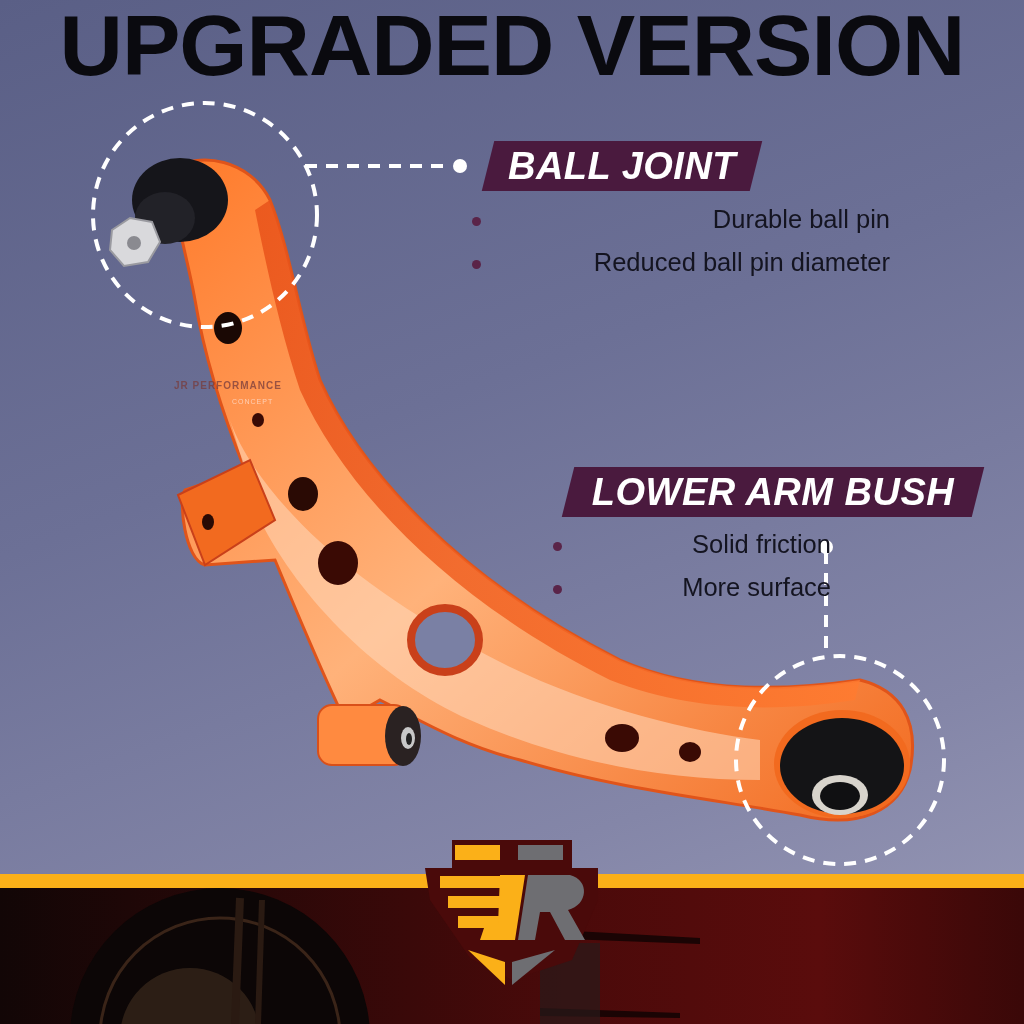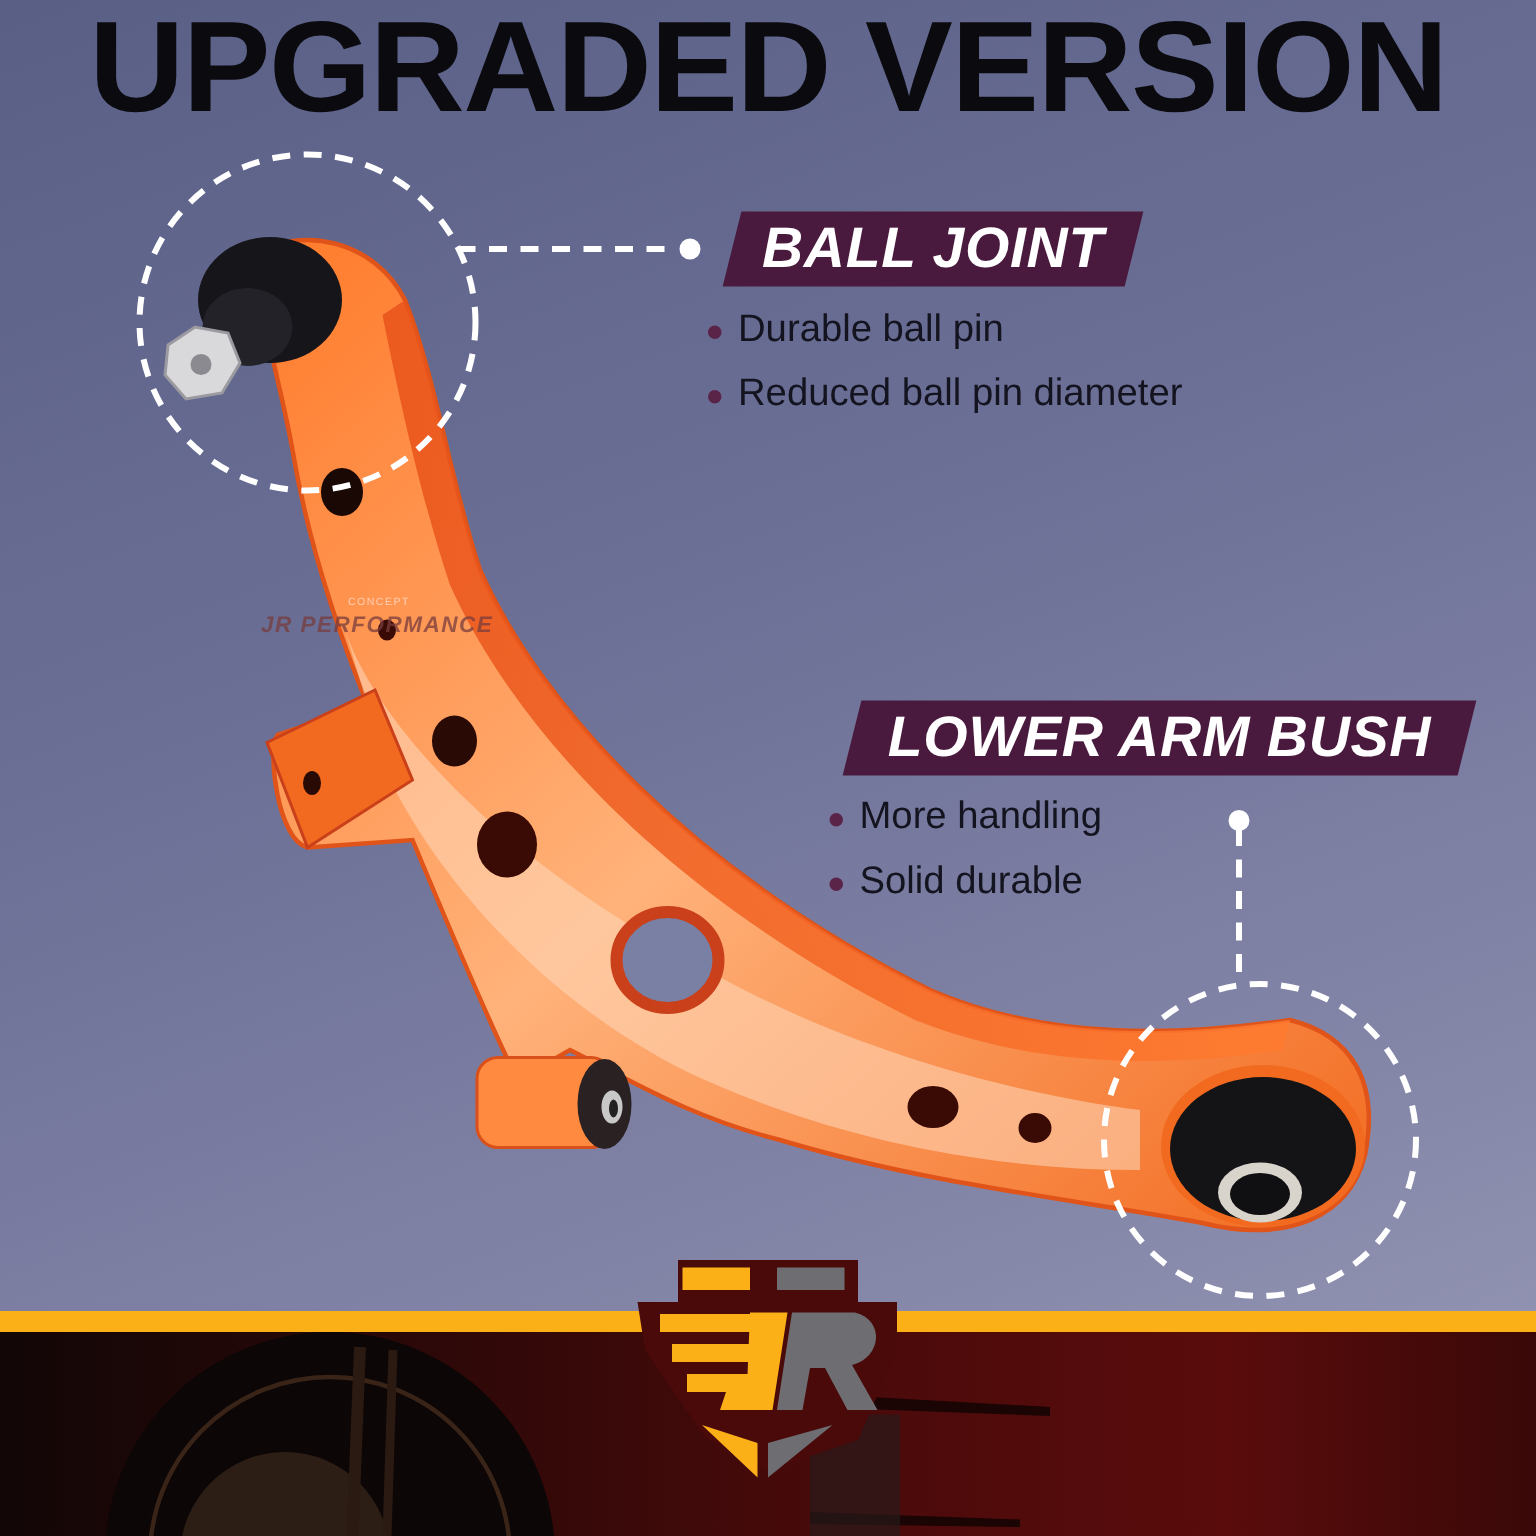--- a/index.html
+++ b/index.html
@@ -5,30 +5,30 @@
   html,body{margin:0;padding:0;}
   body{width:1024px;height:1024px;overflow:hidden;position:relative;
     font-family:"Liberation Sans",sans-serif;
     background:linear-gradient(160deg,#5a5f86 0%,#6c7096 40%,#8486a8 75%,#9a9bb8 100%);}
   .title{position:absolute;left:0;top:-4px;width:1024px;text-align:center;
     font-family:"Liberation Sans",sans-serif;font-weight:900;font-size:86px;
     letter-spacing:-1px;color:#0a0a0f;transform:scaleX(1.02);}
   .ribbon{position:absolute;height:50px;background:#4a1a3e;transform:skewX(-14deg);}
   .ribbon span{display:block;transform:skewX(14deg);color:#fff;font-weight:900;
     font-style:italic;font-size:38px;text-align:center;line-height:50px;letter-spacing:0.5px;}
-  .bullets{position:absolute;list-style:none;margin:0;padding:0;color:#141420;font-size:25.5px;}
+  .bullets{position:absolute;list-style:none;margin:0;padding:0;color:#141420;font-size:25.5px;text-align:right;}
   .bullets li{position:relative;padding-left:22px;margin-bottom:10px;line-height:33px;}
   .bullets li::before{content:"";position:absolute;left:2px;top:14px;width:9px;height:9px;
     border-radius:50%;background:#5a2448;}
   .stripe{position:absolute;left:0;top:874px;width:1024px;height:14px;background:#fbb018;}
   .bottom{position:absolute;left:0;top:888px;width:1024px;height:136px;
     background:linear-gradient(90deg,#120606 0%,#2a0808 25%,#4a0a0a 55%,#5a0c0c 80%,#3a0808 100%);}
   svg{position:absolute;left:0;top:0;}
-  .wm{position:absolute;left:174px;top:380px;font-weight:900;font-style:italic;font-size:15px;
-    color:rgba(120,60,60,0.75);letter-spacing:1px;margin-top:28px;}
+  .wm{position:absolute;left:174px;top:380px;font-weight:900;font-size:10px;
+    color:rgba(120,60,60,0.75);letter-spacing:1px;}
   .wm2{position:absolute;left:232px;top:398px;font-size:7px;color:rgba(255,230,220,0.7);letter-spacing:1px;}
 </style>
 </head>
 <body>
 
 <div class="title">UPGRADED VERSION</div>
 
 <svg width="1024" height="1024" viewBox="0 0 1024 1024">
   <defs>
     <linearGradient id="armg" x1="0" y1="0" x2="1" y2="1">
@@ -96,22 +96,22 @@
 </div>
 <ul class="bullets" style="left:470px;top:203px;width:420px;">
   <li>Durable ball pin</li>
   <li>Reduced ball pin diameter</li>
 </ul>
 
 <div class="ribbon" style="left:568px;top:467px;width:410px;">
   <span>LOWER ARM BUSH</span>
 </div>
 <ul class="bullets" style="left:551px;top:528px;width:280px;">
-  <li>More handling</li>
-  <li>Solid durable</li>
+  <li>Solid friction</li>
+  <li>More surface</li>
 </ul>
 
 <div class="stripe"></div>
 <div class="bottom">
   <svg width="1024" height="136" viewBox="0 0 1024 136">
     <circle cx="220" cy="150" r="150" fill="#0c0606"></circle>
     <circle cx="220" cy="150" r="120" fill="none" stroke="#3a2418" stroke-width="3"></circle>
     <circle cx="190" cy="150" r="70" fill="#3a2a1c" opacity="0.7"></circle>
     <line x1="240" y1="10" x2="235" y2="136" stroke="#2a1a12" stroke-width="8"></line>
     <line x1="262" y1="12" x2="258" y2="136" stroke="#2a1a12" stroke-width="6"></line>

